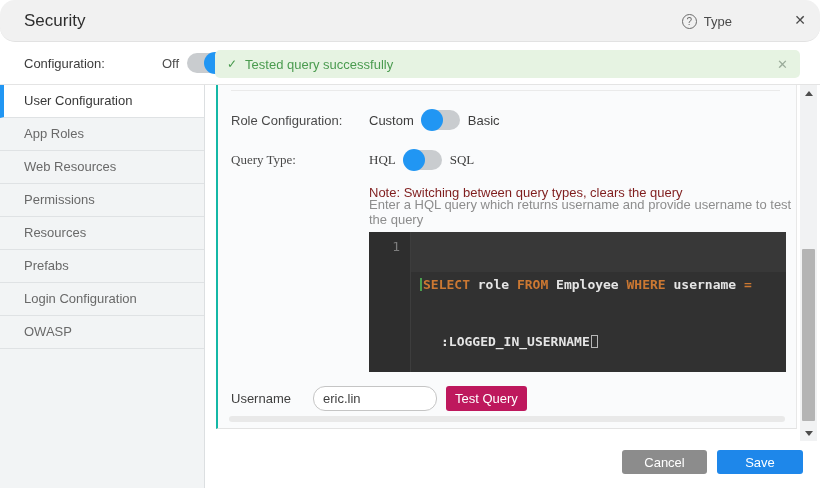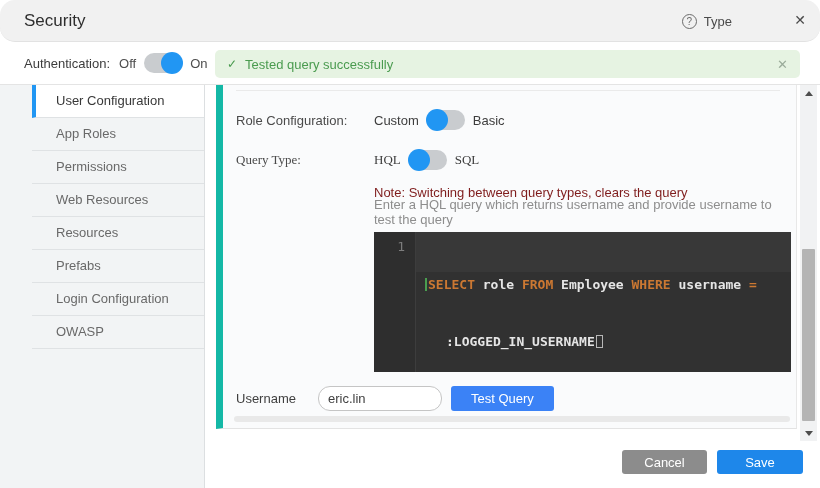--- a/index.html
+++ b/index.html
@@ -11,38 +11,38 @@
   .title { position:absolute; left:24px; top:11px; font-size:17px; color:#2e2e2e; }
   .help-group { position:absolute; right:88px; top:0; height:42px; display:flex; align-items:center; gap:7px; cursor:pointer; }
   .help-circle { width:15px; height:15px; border:1px solid #6b6b6b; border-radius:50%; color:#6b6b6b; font-size:10px; line-height:13px; text-align:center; }
   .help-text { font-size:13px; color:#4a4a4a; }
   .close-x { position:absolute; right:14px; top:12px; font-size:14px; color:#4a4a4a; cursor:pointer; }
 
   
   .authbar { position:absolute; left:0; top:42px; width:820px; height:43px; background:#ffffff; border-bottom:1px solid #e4e4e4; }
   .auth-left { position:absolute; left:24px; top:0; height:42px; display:flex; align-items:center; }
   .auth-label { font-size:13px; color:#3c3c3c; margin-right:9px; }
-  .tog-text { font-size:13px; color:#4d4d4d; }
+  .tog-text { font-size:13px; color:#4d4d4d;margin-left:48px; }
   .toggle { position:relative; display:inline-block; width:38px; height:20px; border-radius:10px; background:#c9cccf; margin:0 8px; cursor:pointer; flex:none; }
   .toggle .knob { position:absolute; top:-1px; width:22px; height:22px; border-radius:50%; background:#2196f3; }
   .toggle.knob-right .knob { right:-1px; }
   .toggle.knob-left .knob { left:-1px; }
 
   .banner { position:absolute; left:215px; top:8px; width:585px; height:28px; background:#e6f3e2; border-radius:5px; display:flex; align-items:center; padding:0 12px; }
   .banner-check { color:#4a9b4f; font-size:12px; margin-right:8px; }
   .banner-msg { color:#4a9b4f; font-size:13px; }
   .banner-x { margin-left:auto; color:#9aab9a; font-size:13px; cursor:pointer; }
 
   
   .sidebar { position:absolute; left:0; top:85px; width:205px; height:403px; background:#f2f4f5; border-right:1px solid #dcdfe1; }
-  .side-item { height:33px; line-height:32px; padding-left:24px; font-size:13px; color:#696969; border-bottom:1px solid #dfe2e4; cursor:pointer;margin-left:32px; }
+  .side-item { height:33px; line-height:32px; padding-left:24px; font-size:13px; color:#696969; border-bottom:1px solid #dfe2e4; cursor:pointer; }
   .side-item.active { background:#ffffff; color:#383838; border-left:4px solid #2196f3; padding-left:20px; }
 
   
-  .panel { position:absolute; left:216px; top:85px; width:581px; height:344px; background:#fafbfc; border-left:7px solid #14b8a6; border-right:1px solid #e8e8e8; border-bottom:1px solid #e3e3e3; }
+  .panel { position:absolute; left:216px; top:85px; width:581px; height:344px; background:#fafbfc; border-left:2px solid #14b8a6; border-right:1px solid #e8e8e8; border-bottom:1px solid #e3e3e3; }
   .clipped-line { position:absolute; left:13px; right:16px; top:5px; border-top:1px solid #eaeaea; }
   .prow { position:absolute; left:13px; right:4px; display:flex; align-items:center; }
   .f-label { width:138px; font-size:13px; color:#4a4a4a; flex:none; }
   .f-control { display:flex; align-items:center; font-size:13px; color:#3d3d3d; }
   .hint { position:absolute; left:151px; font-size:13px; }
   .note-text { color:#7f1d1d; }
   .desc-text { color:#8d8d8d; }
 
   
   .editor { position:absolute; left:151px; top:147px; width:417px; height:140px; background:#313131; cursor:text; }
@@ -53,21 +53,21 @@
   .code-line.wrap { padding-left:21px; }
   .kw { color:#cc7832; }
   .idtok { color:#e5e5e5; }
   .caret { display:inline-block; width:2px; height:13px; background:#4a9e4f; vertical-align:-2px; margin-right:1px; }
   .block-cursor { display:inline-block; width:7px; height:13px; border:1px solid #b7b7b7; vertical-align:-2px; margin-left:1px; }
 
   
   .uname-label { width:82px; font-size:13px; color:#3f3f3f; flex:none; }
   .uname-input { width:124px; height:25px; border:1px solid #c5c5c5; border-radius:12px; background:#fff; font-size:13px; color:#3f3f3f; padding:0 9px; font-family:"Liberation Sans", sans-serif; }
   .btn { border:none; border-radius:3px; color:#fff; font-size:13px; font-family:"Liberation Sans", sans-serif; cursor:pointer; }
-  .btn-test { height:25px; padding:0 20px; margin-left:9px; background:#3b82f6; }
+  .btn-test { height:25px; padding:0 9px; margin-left:9px; background:#be185d; }
 
   .hscroll-track { position:absolute; left:11px; top:331px; width:556px; height:6px; background:#e9e9e9; border-radius:3px; }
 
   
   .vscroll { position:absolute; left:800px; top:85px; width:17px; height:356px; background:#f1f2f3; }
   .sb-arrow { position:absolute; left:0; width:17px; height:12px; display:flex; align-items:center; justify-content:center; cursor:pointer; }
   .sb-up { top:2px; } .sb-down { bottom:2px; }
   .tri-up { width:0; height:0; border-left:4px solid transparent; border-right:4px solid transparent; border-bottom:5px solid #4d4d4d; }
   .tri-down { width:0; height:0; border-left:4px solid transparent; border-right:4px solid transparent; border-top:5px solid #4d4d4d; }
   .sb-thumb { position:absolute; left:2px; top:164px; width:13px; height:172px; background:#b4b4b4; border-radius:1px; cursor:grab; }
@@ -86,39 +86,39 @@
     <div class="title">Security</div>
     <div class="help-group">
       <span class="help-circle">?</span>
       <span class="help-text">Type</span>
     </div>
     <div class="close-x">✕</div>
   </div>
 
   <div class="authbar">
     <div class="auth-left">
-      <span class="auth-label">Authentication:</span>
+      <span class="auth-label">Configuration:</span>
       <span class="tog-text">Off</span>
       <span class="toggle knob-right">
           <span class="knob"></span>
         </span>
       <span class="tog-text">On</span>
     </div>
     <div class="banner">
       <span class="banner-check">✓</span>
       <span class="banner-msg">Tested query successfully</span>
       <span class="banner-x">✕</span>
     </div>
   </div>
 
   <div class="sidebar">
     <div class="side-item active">User Configuration</div>
     <div class="side-item">App Roles</div>
+    <div class="side-item">Web Resources</div>
     <div class="side-item">Permissions</div>
-    <div class="side-item">Web Resources</div>
     <div class="side-item">Resources</div>
     <div class="side-item">Prefabs</div>
     <div class="side-item">Login Configuration</div>
     <div class="side-item">OWASP</div>
   </div>
 
   <div class="panel">
     <div class="clipped-line"></div>
 
     <div class="prow" style="top:23px; height:24px;">

